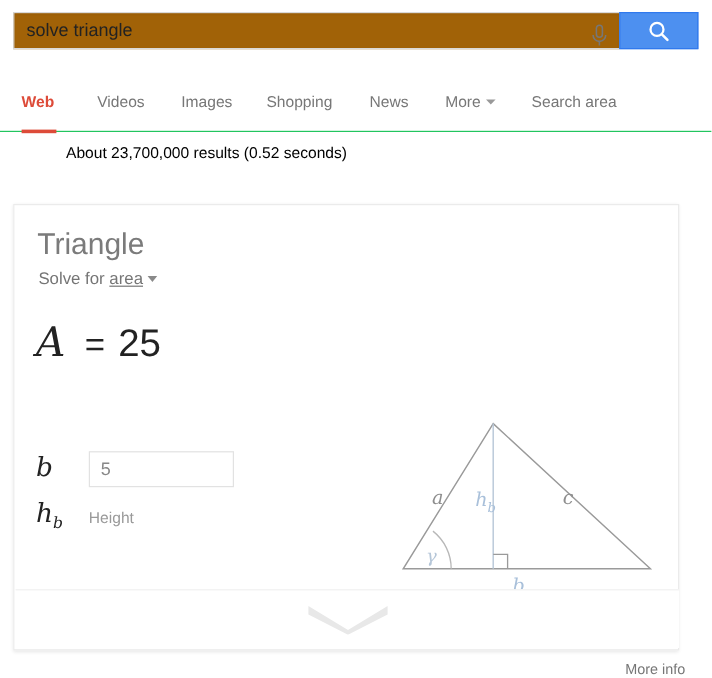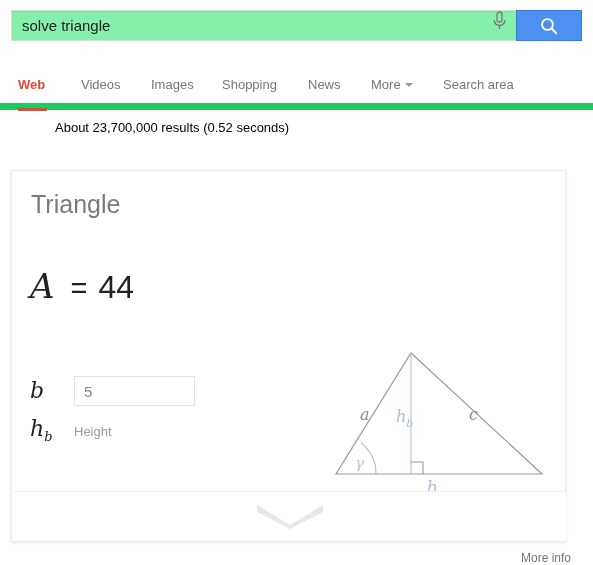--- a/index.html
+++ b/index.html
@@ -23,23 +23,23 @@
     top: 10px;
     width: 571px;
     height: 31px;
     display: flex;
     align-items: stretch;
   }
   #search-input-wrap {
     flex: 1 1 auto;
     border: 1px solid #d9d9d9;
     border-right: none;
-    background: #86efac;
-    display: flex;
-    align-items: flex-start;
+    background: #a16207;
+    display: flex;
+    align-items: flex-end;
     box-sizing: border-box;
     box-shadow: inset 0 1px 2px rgba(0,0,0,0.06);
   }
   #search-input {
     flex: 1 1 auto;
     border: none;
     outline: none;
     font-family: "Liberation Sans", sans-serif;
     font-size: 15px;
     color: #222;
@@ -65,21 +65,21 @@
     cursor: pointer;
   }
 
   
   #tabs-bar {
     position: absolute;
     left: 0;
     top: 66px;
     width: 593px;
     height: 44px;
-    border-bottom: 7px solid #22c55e;
+    border-bottom: 1px solid #22c55e;
     box-sizing: border-box;
   }
   .tab {
     position: absolute;
     top: 11px;
     font-size: 13px;
     color: #777;
     cursor: pointer;
     white-space: nowrap;
     line-height: 16px;
@@ -317,25 +317,29 @@
   </div>
   <div id="tab-underline" style="left:18px;width:29px"></div>
 </div>
 
 <div id="result-stats">About 23,700,000 results (0.52 seconds)</div>
 
 <div id="calculator-card">
 
   <h2 id="card-title">Triangle</h2>
 
+  <div id="solve-for-row">
+    <span>Solve for</span>
+    <span id="solve-for-value">area</span><span id="solve-for-caret"></span>
+  </div>
 
   <div id="result-expression">
     <span id="result-symbol">A</span>
     <span id="result-equals">=</span>
-    <span id="result-value">44</span>
+    <span id="result-value">25</span>
   </div>
 
   <div class="field-row" id="field-row-0">
     <span class="field-symbol">b</span>
     <input class="field-input" type="text" value="5" style="">
   </div>
 
   <div class="field-row" id="field-row-1">
     <span class="field-symbol"><span>h</span><sub>b</sub></span>
     <span class="field-label">Height</span>

